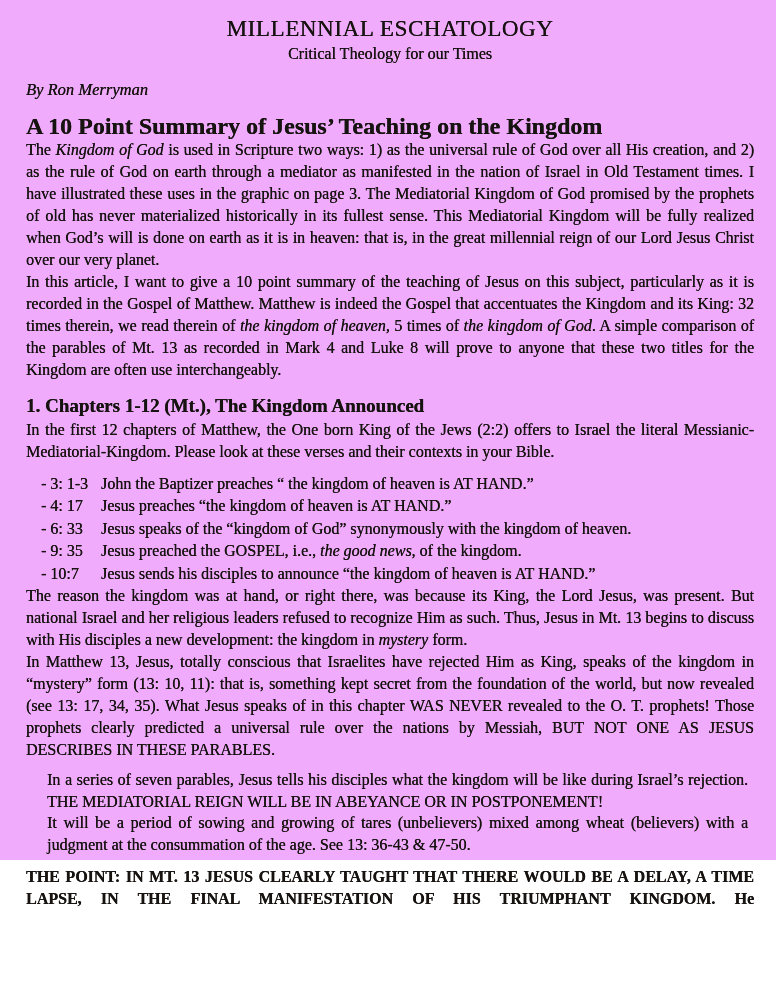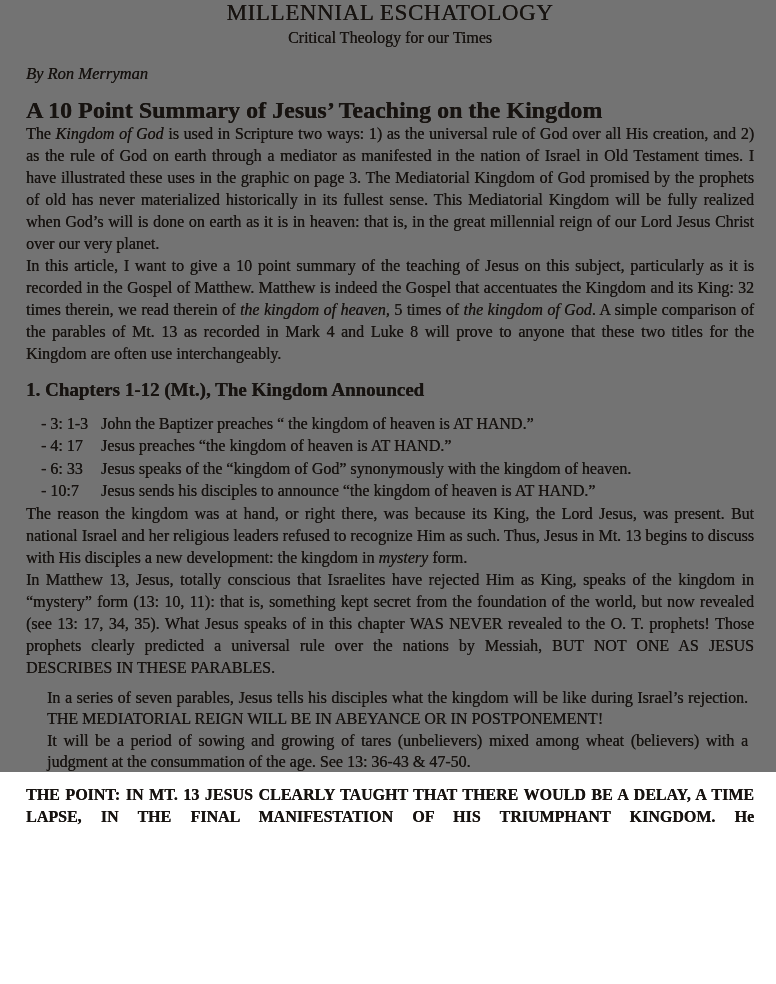--- a/index.html
+++ b/index.html
@@ -7,23 +7,23 @@
     width: 776px;
     height: 984px;
     background: #ffffff;
     overflow: hidden;
     font-family: "Liberation Serif", "DejaVu Serif", serif;
     color: #171310;
   }
   .page {
     box-sizing: border-box;
     width: 776px;
-    height: 772px;
-    padding: 0 22px 0 26px;
-    background: #737373;
+    height: 860px;
+    padding: 16px 22px 0 26px;
+    background: #f0abfc;
     text-shadow: 0.25px 0 0 currentColor; 
   }
   .masthead { text-align: center; }
   .doc-title {
     font-size: 23px;
     line-height: 26px;
     letter-spacing: 0.6px;
   }
   .doc-subtitle {
     font-size: 16px;
@@ -100,33 +100,38 @@
   </header>
 
   <h1 class="article-title">A 10 Point Summary of Jesus’ Teaching on the Kingdom</h1>
 
   <p class="body mt-lg"><span>The </span><i>Kingdom of God</i><span> is used in Scripture two ways: 1) as the universal rule of God over all His creation, and 2) as the rule of God on earth through a mediator as manifested in the nation of Israel in Old Testament times. I have illustrated these uses in the graphic on page 3. The Mediatorial Kingdom of God promised by the prophets of old has never materialized historically in its fullest sense.  This Mediatorial Kingdom will be fully realized when God’s will is done on earth as it is in heaven: that is, in the great millennial reign of our Lord Jesus Christ over our very planet.</span></p>
 
   <p class="body mt-sm"><span>In this article, I want to give a 10 point summary of the teaching of Jesus on this subject, particularly as it is recorded in the Gospel of Matthew.  Matthew is indeed the Gospel that accentuates the Kingdom and its King: 32 times therein, we read therein of </span><i>the kingdom of heaven,</i><span> 5 times of </span><i>the kingdom of God</i><span>.  A simple comparison of the parables of Mt. 13 as recorded in Mark 4 and Luke 8 will prove to anyone that these two titles for the Kingdom are often use interchangeably.</span></p>
 
   <h2 class="section-heading">1.  Chapters 1-12 (Mt.), The Kingdom Announced</h2>
 
+  <p class="body mt-md">In the first 12 chapters of Matthew, the One born King of the Jews (2:2) offers to Israel the literal Messianic-Mediatorial-Kingdom. Please look at these verses and their contexts in your Bible.</p>
 
   <div class="verses">
     <div class="verse">
       <span class="ref">- 3: 1-3</span>
       <span class="vtext"><span>John the Baptizer preaches “ the kingdom of heaven is AT HAND.”</span><i></i><span></span></span>
     </div>
     <div class="verse">
       <span class="ref">- 4: 17</span>
       <span class="vtext"><span>Jesus preaches “the kingdom of heaven is AT HAND.”</span><i></i><span></span></span>
     </div>
     <div class="verse">
       <span class="ref">- 6: 33</span>
       <span class="vtext"><span>Jesus speaks of the “kingdom of God” synonymously with the kingdom of heaven.</span><i></i><span></span></span>
+    </div>
+    <div class="verse">
+      <span class="ref">- 9: 35</span>
+      <span class="vtext"><span>Jesus preached the GOSPEL, i.e., </span><i>the good news</i><span>, of the kingdom.</span></span>
     </div>
     <div class="verse">
       <span class="ref">- 10:7</span>
       <span class="vtext"><span>Jesus sends his disciples to announce “the kingdom of heaven is AT HAND.”</span><i></i><span></span></span>
     </div>
   </div>
 
   <p class="body mt-lg"><span>The reason the kingdom was at hand, or right there, was because its King, the Lord Jesus, was present.  But national Israel and her religious leaders refused to recognize Him as such.  Thus, Jesus in Mt. 13 begins to discuss with His disciples a new development: the kingdom in </span><i>mystery</i><span> form.</span></p>
 
 

